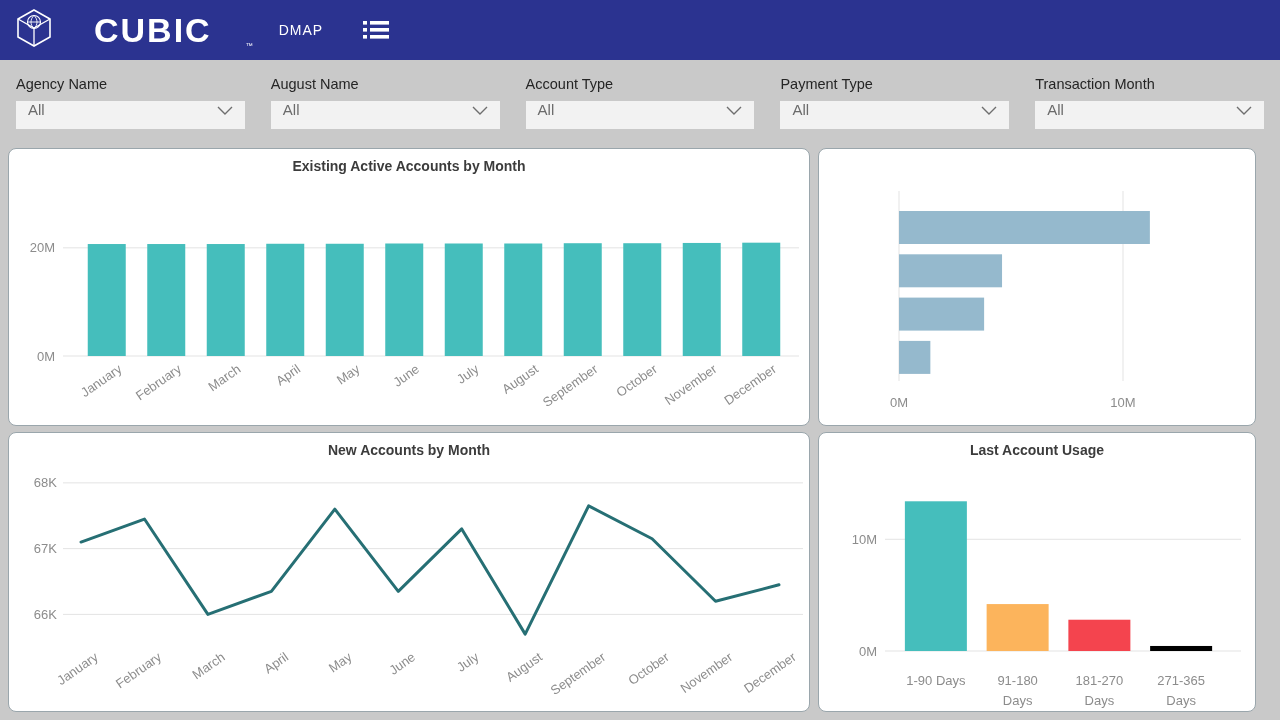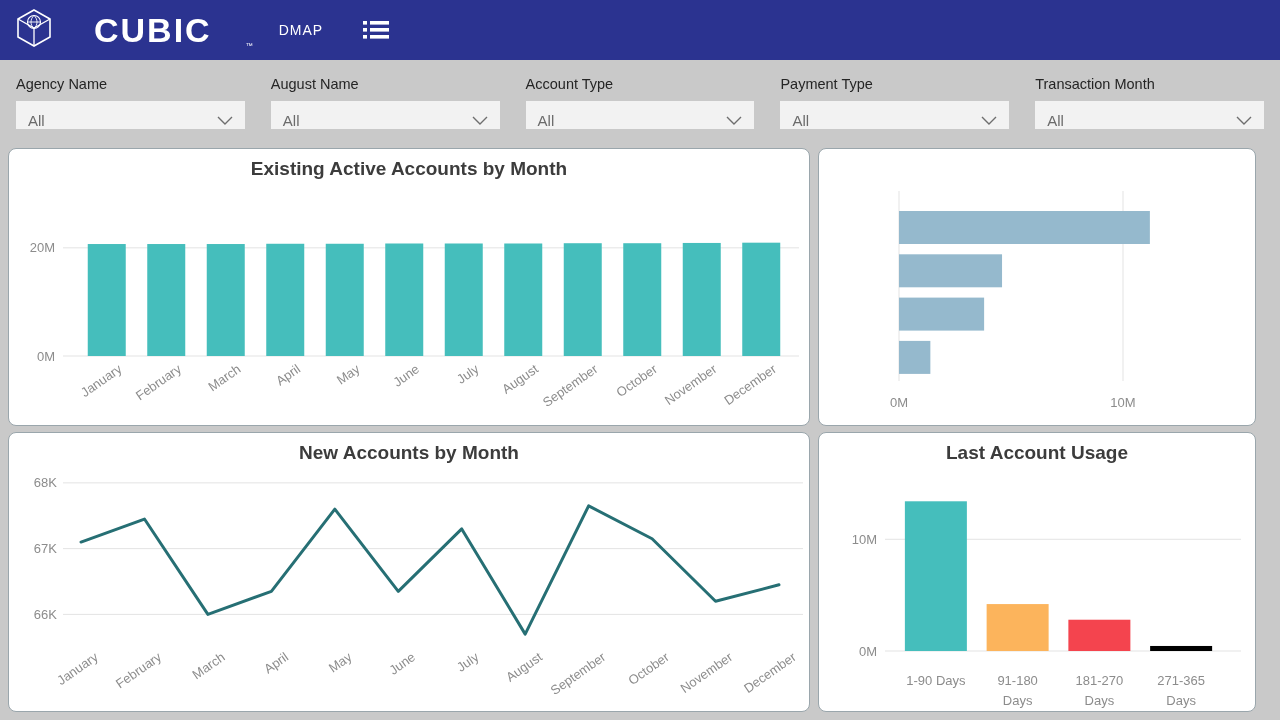--- a/index.html
+++ b/index.html
@@ -12,30 +12,30 @@
   .logo-wrap { margin-left:14px; display:flex; align-items:center;gap:32px; }
   .brand { color:#FFFFFF; font-size:34px; font-weight:bold; letter-spacing:2px; margin-left:8px; line-height:1; }
   .brand-tm { color:#FFFFFF; font-size:7px; align-self:flex-end; margin:0 0 3px 2px; }
   .app-name { color:#FFFFFF; font-size:14px; font-weight:normal; letter-spacing:1px; margin-left:26px; }
   .menu-btn { margin-left:40px; display:flex; align-items:center; cursor:pointer; }
 
   
   .filters { position:absolute; top:60px; left:0; width:1280px; height:88px; display:flex; gap:26px; padding:16px 16px 0 16px; }
   .filter { flex:1; }
   .filter-label { font-size:14.5px; color:#252525; margin-bottom:9px; }
-  .dropdown { height:28px; background:#F2F2F2; display:flex; align-items:flex-end; justify-content:space-between; padding:0 12px; cursor:pointer; }
+  .dropdown { height:28px; background:#F2F2F2; display:flex; align-items:flex-start; justify-content:space-between; padding:0 12px; cursor:pointer; }
   .dropdown-value { font-size:15px; color:#6B6B6B; }
 
   
   .panel { position:absolute; background:#FFFFFF; border:1px solid #9AA6AC; border-radius:8px; }
   .panel-1 { left:8px;   top:148px; width:802px; height:278px; }
   .panel-2 { left:818px; top:148px; width:438px; height:278px; }
   .panel-3 { left:8px;   top:432px; width:802px; height:280px;padding-left:32px; }
   .panel-4 { left:818px; top:432px; width:438px; height:280px; }
-  .chart-title { position:absolute; top:9px; left:0; width:100%; text-align:center; font-size:19px; font-weight:600; color:#3C3C3C; }
+  .chart-title { position:absolute; top:9px; left:0; width:100%; text-align:center; font-size:14px; font-weight:600; color:#3C3C3C; }
   .chart-svg { position:absolute; inset:0; width:100%; height:100%; }
 
   .grid { stroke:#E3E3E3; stroke-width:1; }
   .tick { font-size:13px; fill:#8C8C8C; font-family:"Liberation Sans", sans-serif; }
 </style>
 </head>
 <body>
 
 <div class="dashboard">
 

